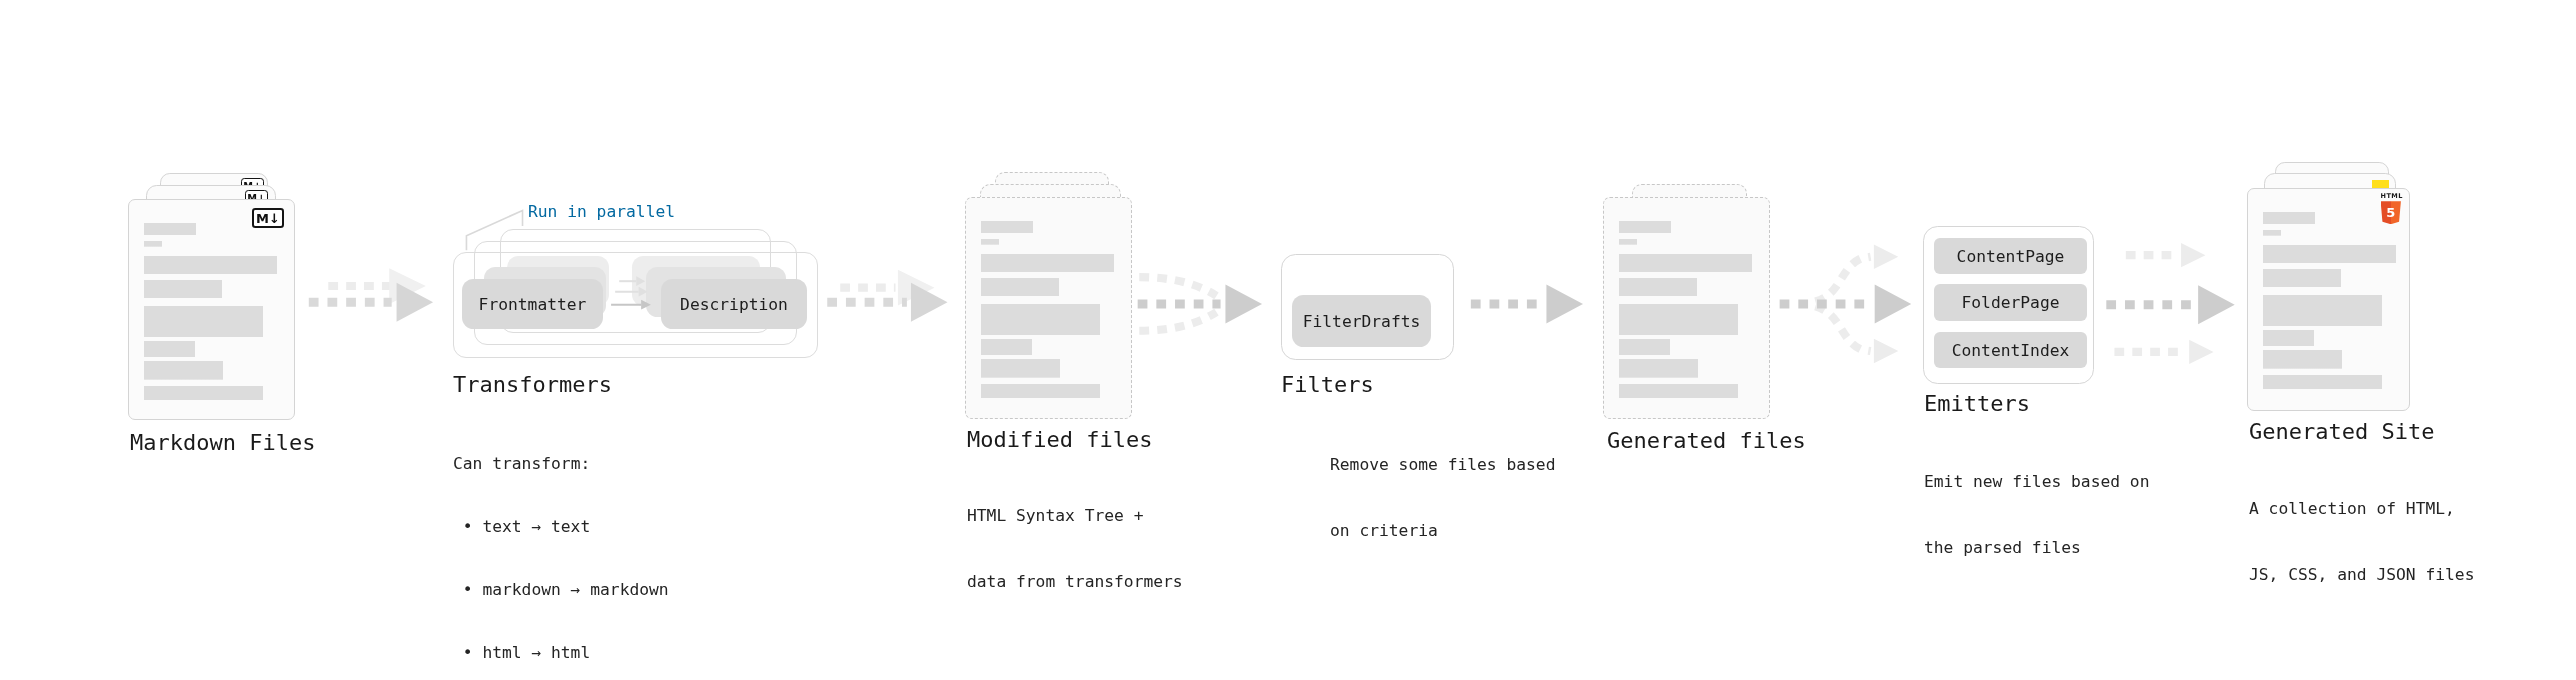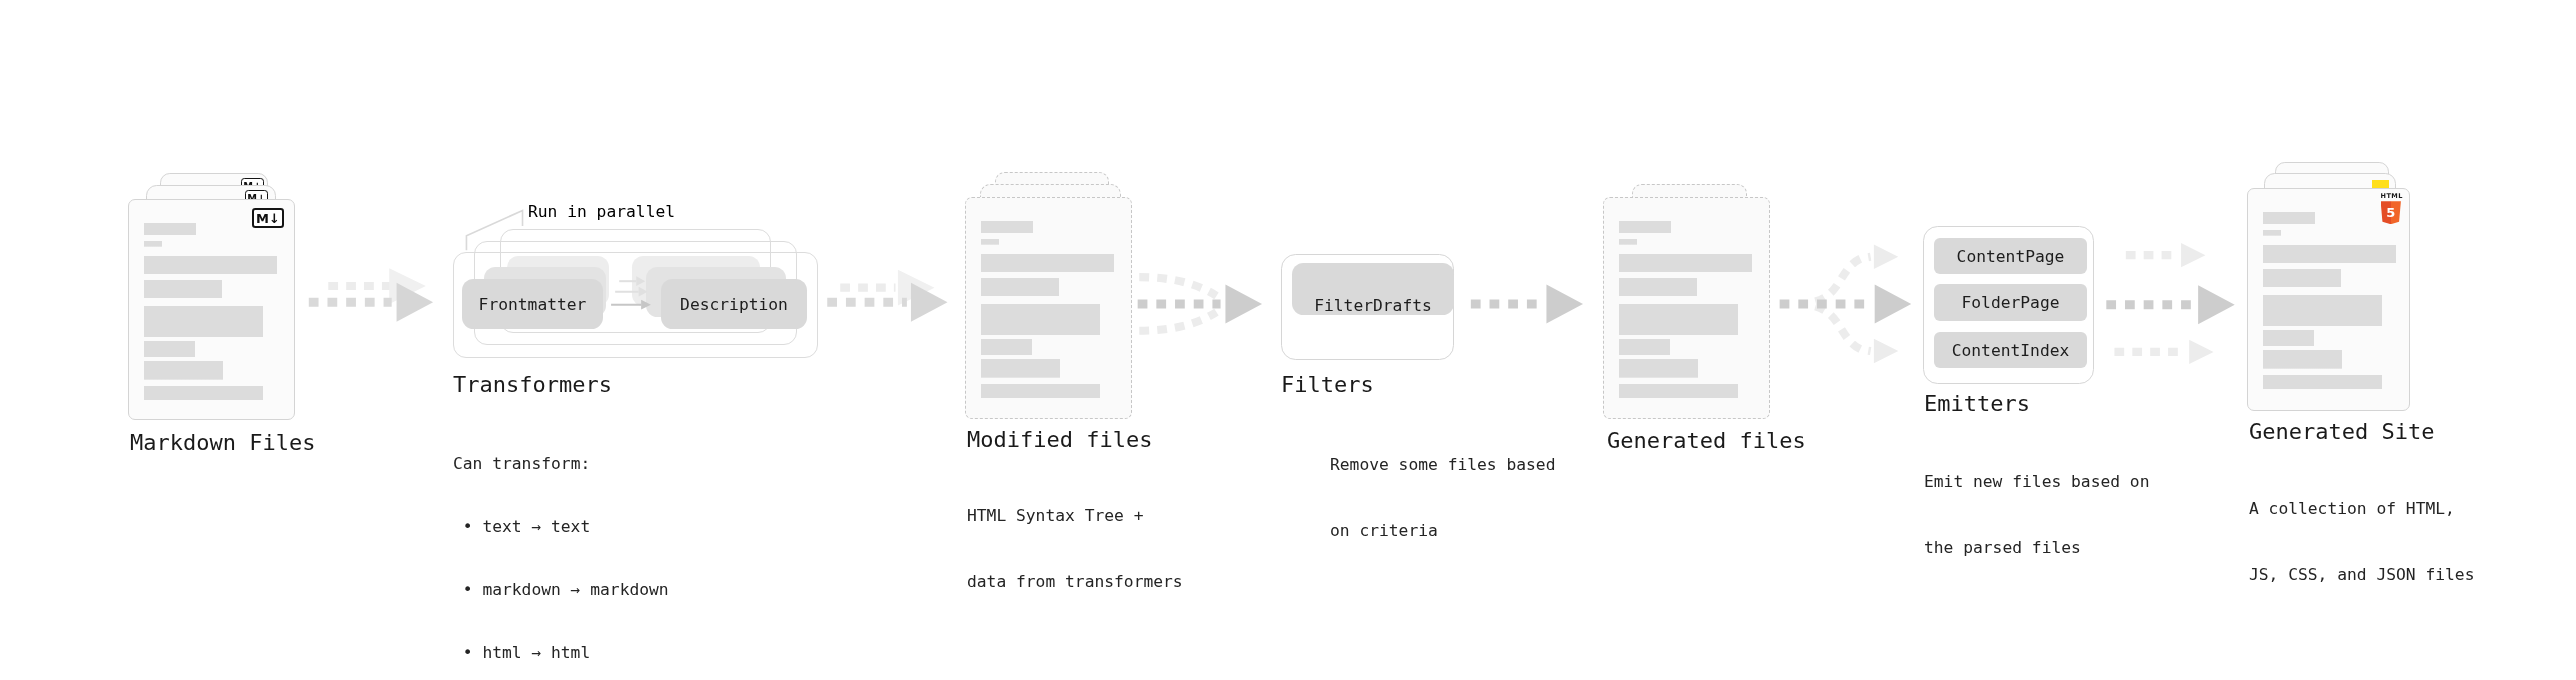--- a/index.html
+++ b/index.html
@@ -31,21 +31,21 @@
   .pill.sm{border-radius:6px;}
 
   
   .obox{position:absolute;box-sizing:border-box;border:1.6px solid #dcdcdc;border-radius:13px;background:transparent;}
   .wbox{position:absolute;box-sizing:border-box;border:1.6px solid #d6d6d6;border-radius:14.6px;background:#ffffff;}
 
   
   .h{position:absolute;font-size:22px;line-height:25px;color:#1a1a1a;white-space:pre;}
   .sub{position:absolute;font-size:16.3px;line-height:22px;color:#242424;white-space:pre;}
   .sub .ind{padding-left:9.8px;}
-  .ann{position:absolute;font-size:16.3px;color:#000000;white-space:pre;}
+  .ann{position:absolute;font-size:16.3px;color:#0369a1;white-space:pre;}
 
   
   .mdb{position:absolute;box-sizing:border-box;background:#ffffff;border:2.4px solid #141414;
        border-radius:3.3px;display:flex;align-items:center;justify-content:center;
        font-family:"DejaVu Sans","Liberation Sans",sans-serif;font-weight:bold;color:#111;}
   .mdb.lg{width:32.5px;height:20.3px;font-size:13px;}
   .mdb.sm{width:23px;height:16.3px;border-width:1.6px;font-size:9.8px;}
 
   
   .css-icon{position:absolute;width:14.6px;text-align:center;}
@@ -129,21 +129,21 @@
     </div>
     <div class="h" style="left:967px;top:427px;">Modified files</div>
     <div class="sub" style="left:967px;top:461px;">
       <div>HTML Syntax Tree +</div>
       <div>data from transformers</div>
     </div>
   </div>
 
   <div>
     <div class="wbox" style="left:1281px;top:254px;width:173px;height:106px;"></div>
-    <div class="pill" style="left:1292px;top:263px;width:162px;height:52px;align-items:flex-end;"><span>FilterDrafts</span></div>
+    <div class="pill" style="left:1292px;top:295px;width:139px;height:52px;"><span>FilterDrafts</span></div>
     <div class="h" style="left:1281px;top:372px;">Filters</div>
     <div class="sub" style="left:1330px;top:410px;">
       <div>Remove some files based</div>
       <div>on criteria</div>
     </div>
   </div>
 
   <div>
     <div class="card dashed" style="left:1632px;top:184px;width:115px;height:39px;border-radius:9.8px;"></div>
     <div class="card dashed" style="left:1603px;top:197px;width:167px;height:222px;">

